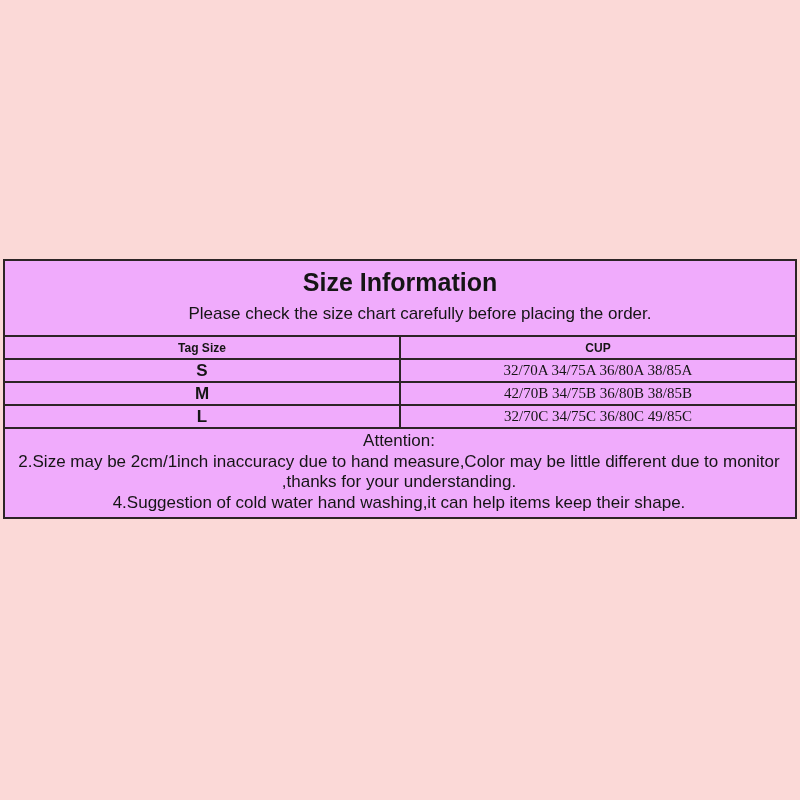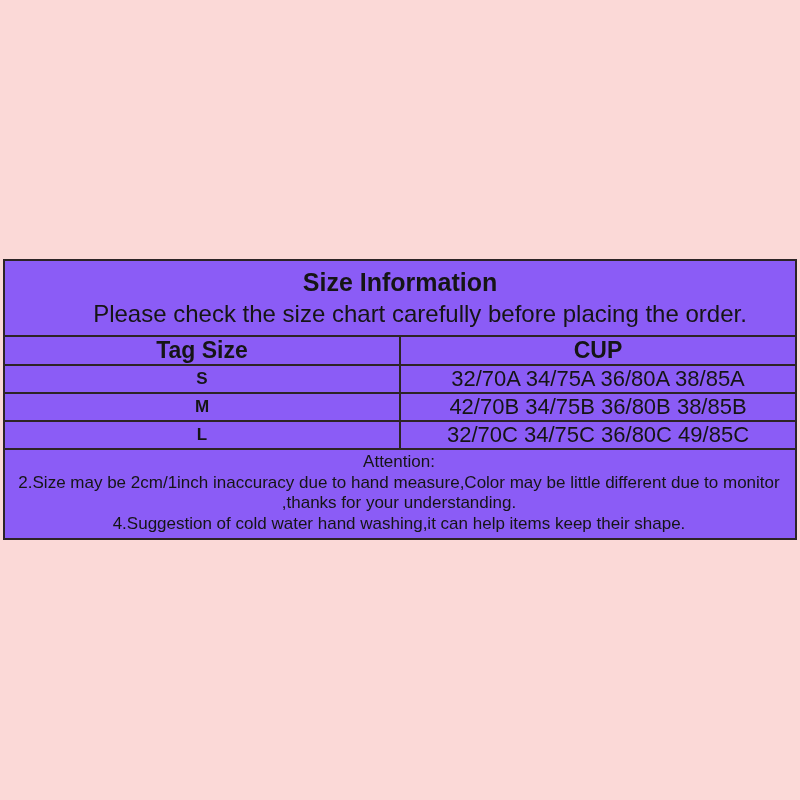--- a/index.html
+++ b/index.html
@@ -15,56 +15,57 @@
     position: absolute;
     left: 3px;
     top: 259px;
     width: 794px;
     border-collapse: collapse;
     table-layout: fixed;
     background: #fbd9d7;
   }
   .size-chart td, .size-chart th {
     border: 2px solid #2d2426;
-    background: #8b5cf6;
+    background: #f0abfc;
     padding: 0;
     text-align: center;
     vertical-align: middle;
     margin-top: 24px;
   }
   .title-cell {
     padding: 7px 0 10px 0 !important;
   }
   .chart-title {
     font-size: 25px;
     font-weight: bold;
     line-height: 29px;
     letter-spacing: 0px;
   }
   .chart-subtitle {
-    font-size: 24px;
+    font-size: 17px;
     font-weight: normal;
     line-height: 22px;
     margin-top: 6px;
     padding-left: 40px;
   }
   .header-cell {
-    font-size: 23px;
+    font-size: 12px;
     font-weight: bold;
     height: 21px;
   }
   .tag-cell {
     font-size: 17px;
     font-weight: bold;
     height: 21px;
   }
   .cup-cell {
-    font-size: 22px;
+    font-size: 15px;
     font-weight: normal;
     height: 21px;
+    font-family: Liberation Serif, serif;
   }
   .attention-cell {
     text-align: center;
     padding: 2px 8px 4px 6px !important;
   }
   .attention-line {
     font-size: 17px;
     line-height: 20.5px;
     white-space: nowrap;
   }

